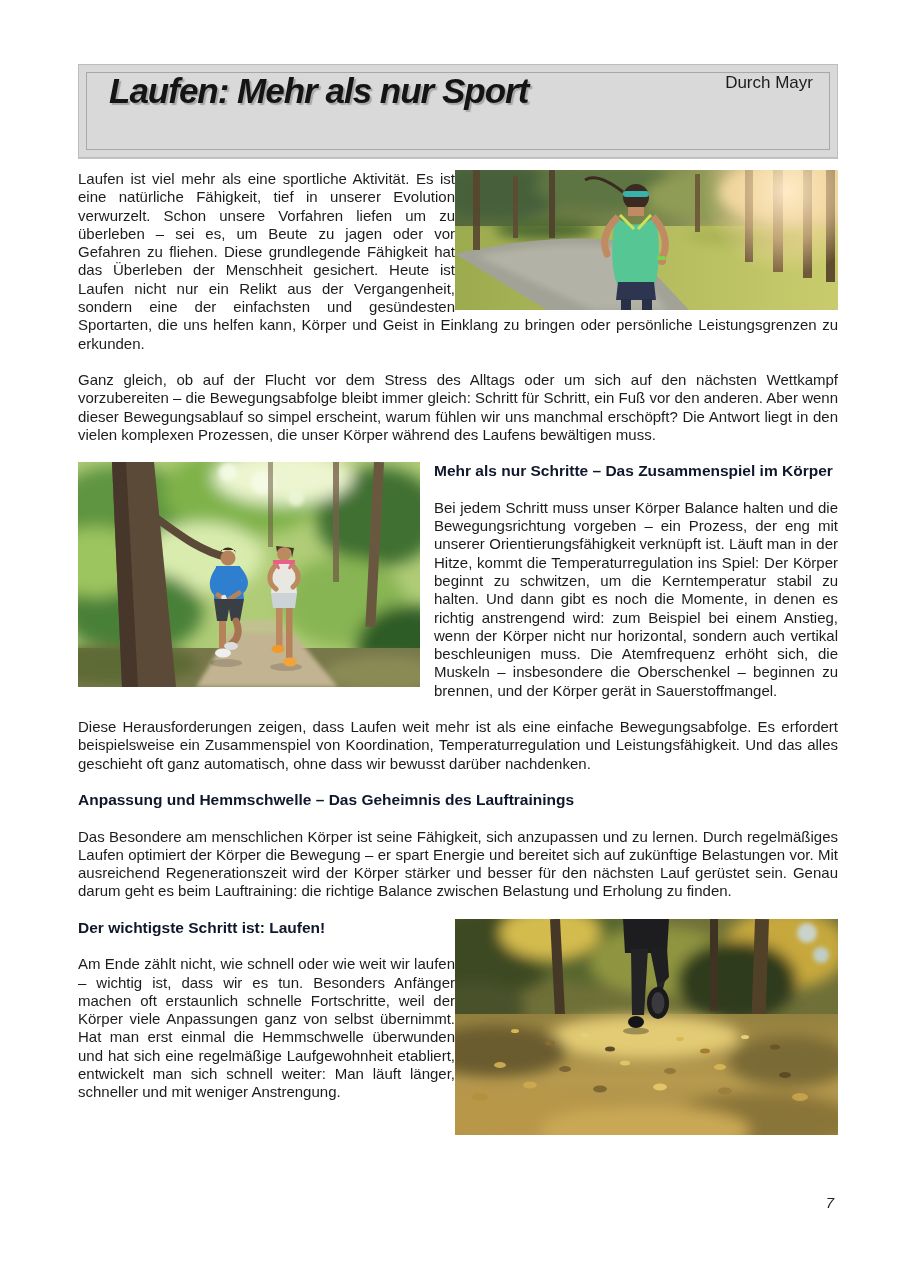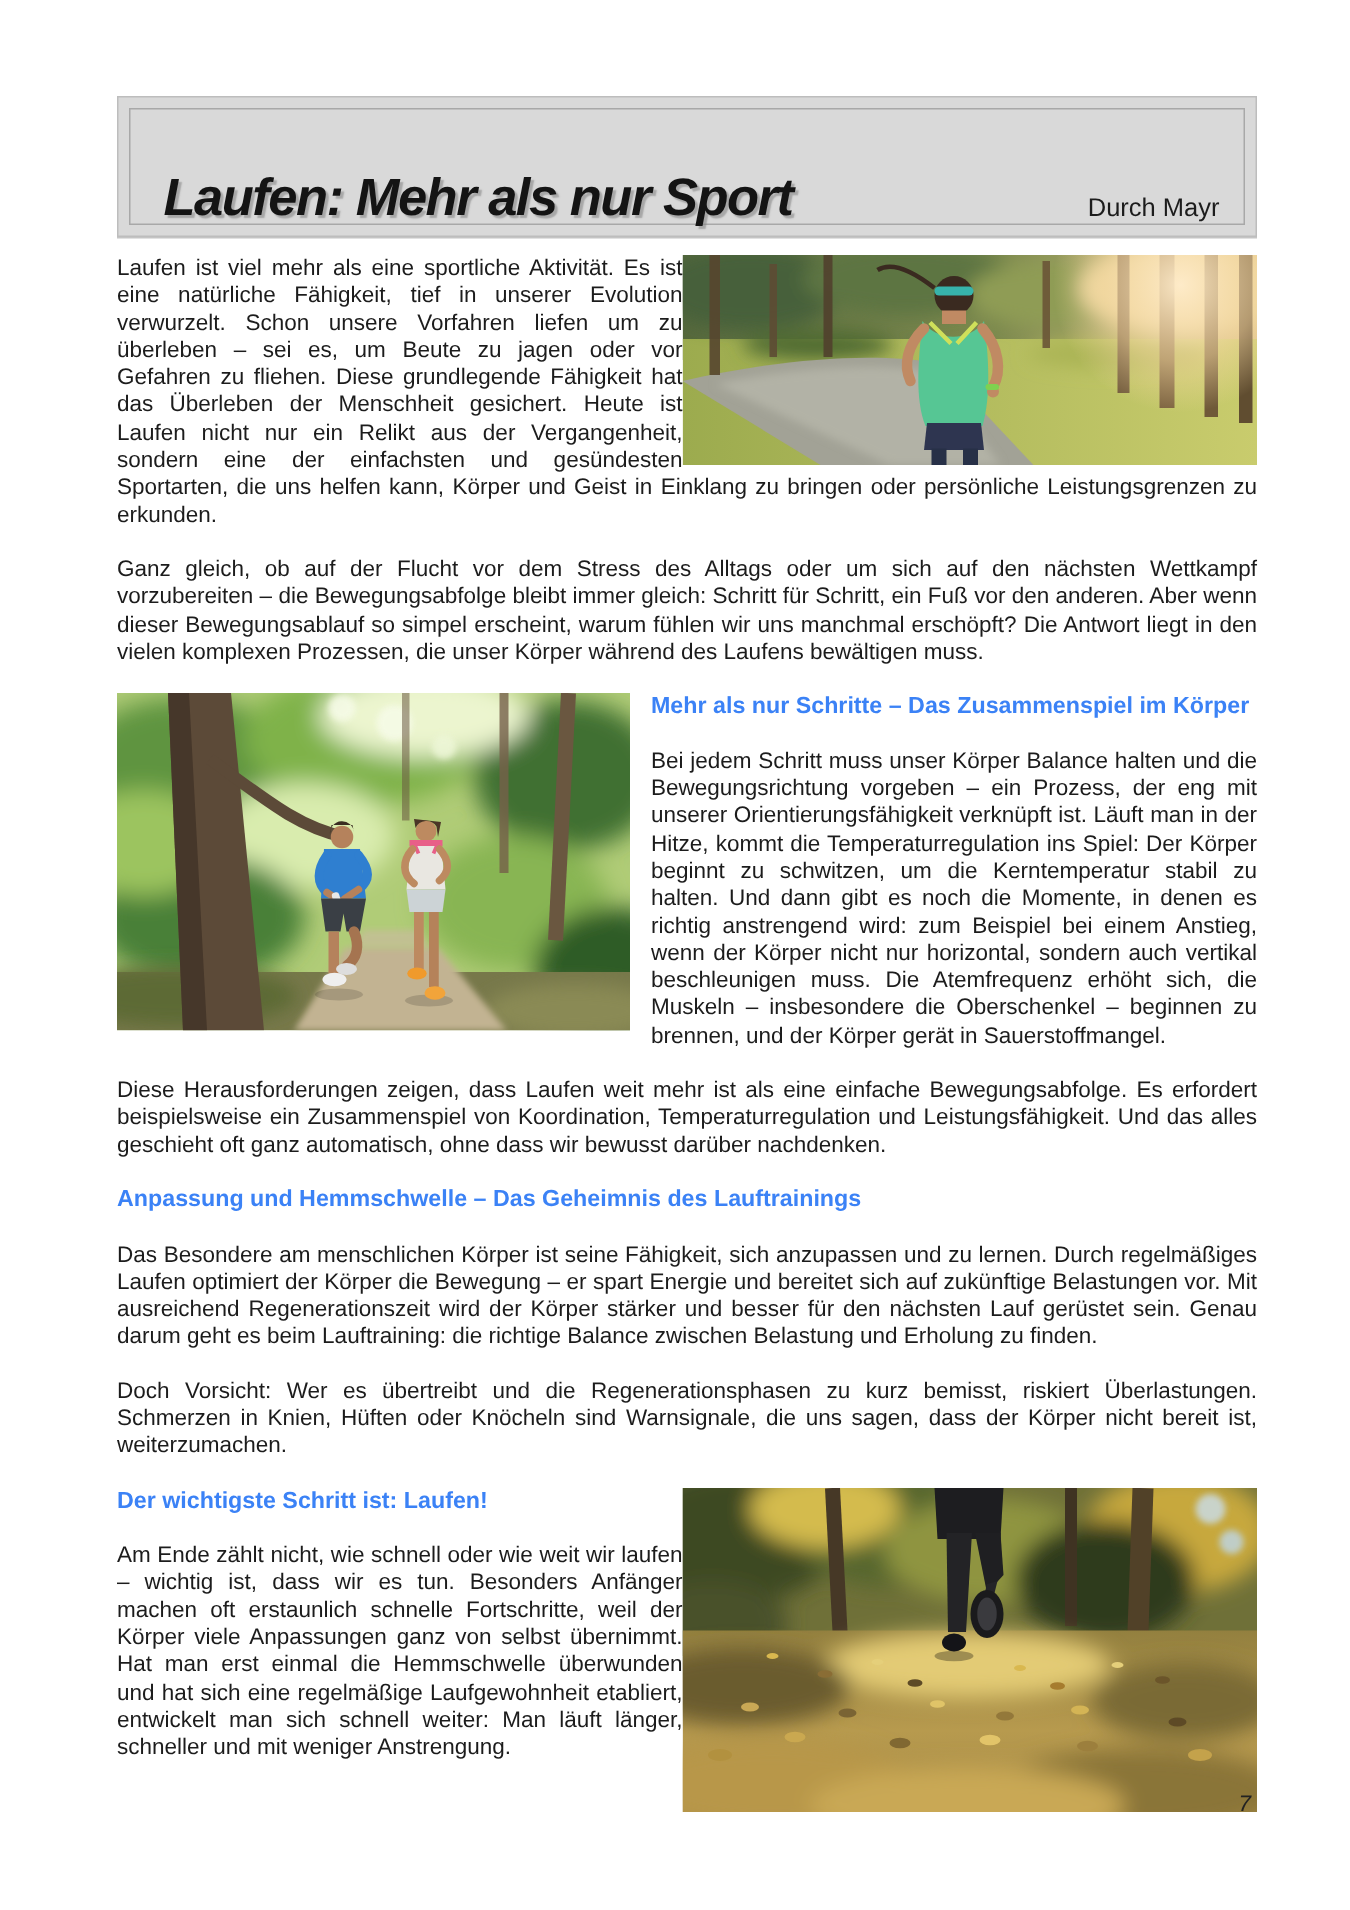--- a/index.html
+++ b/index.html
@@ -4,30 +4,30 @@
 <style>
   html,body{margin:0;padding:0;background:#ffffff;}
   body{width:900px;height:1273px;overflow:hidden;position:relative;
        font-family:"Liberation Sans","DejaVu Sans",sans-serif;color:#1c1c1c;}
   .page{box-sizing:border-box;width:900px;height:1273px;padding:64px 62px 0 78px;position:relative;}
 
   
   .titlebox{background:#d9d9d9;border:1px solid #bdbdbd;box-shadow:0 1px 0 #c4c4c4;
             height:94px;margin-bottom:12px;box-sizing:border-box;padding:7px;}
   .titlebox-inner{border:1px solid #a8a8a8;height:100%;box-sizing:border-box;
-            display:flex;align-items:flex-end;justify-content:space-between;
+            display:flex;align-items:flex-start;justify-content:space-between;
             padding:0 16px 0 22px;}
   .article-title{margin:0;font-size:35px;line-height:1;font-weight:bold;font-style:italic;
             letter-spacing:-1px;color:#141414;text-shadow:2px 2px 1px rgba(125,125,125,.55);
             white-space:nowrap;}
   .article-author{font-size:17px;color:#1c1c1c;white-space:nowrap;}
 
   
   p.body-text{font-size:15px;line-height:1.22;text-align:justify;margin:0 0 18px 0;hyphens:auto;}
-  h2.sect{font-size:15.5px;font-weight:bold;margin:0 0 18px 0;line-height:1.2;color:#3b82f6;}
+  h2.sect{font-size:15.5px;font-weight:bold;margin:0 0 18px 0;line-height:1.2;color:#0f172a;}
   .clearfix::after{content:"";display:block;clear:both;}
 
   
   figure.photo{margin:0;padding:0;overflow:hidden;line-height:0;}
   figure.photo svg{display:block;}
   .photo-intro{float:right;width:383px;height:140px;margin:1px 0 8px 16px;}
   .section-flex{display:flex;gap:14px;margin-bottom:18px;align-items:flex-start;}
   .photo-forest{flex:0 0 342px;width:342px;height:225px;}
   .section-flex .col{flex:1 1 auto;min-width:0;}
   .photo-autumn{float:right;width:383px;height:216px;margin:6px 0 0 16px;}
@@ -198,21 +198,20 @@
     <div class="col">
       <h2 class="sect">Mehr als nur Schritte – Das Zusammenspiel im Körper</h2>
       <p class="body-text" style="margin-bottom:0">Bei jedem Schritt muss unser Körper Balance halten und die Bewegungsrichtung vorgeben – ein Prozess, der eng mit unserer Orientierungsfähigkeit verknüpft ist. Läuft man in der Hitze, kommt die Temperaturregulation ins Spiel: Der Körper beginnt zu schwitzen, um die Kerntemperatur stabil zu halten. Und dann gibt es noch die Momente, in denen es richtig anstrengend wird: zum Beispiel bei einem Anstieg, wenn der Körper nicht nur horizontal, sondern auch vertikal beschleunigen muss. Die Atemfrequenz erhöht sich, die Muskeln – insbesondere die Oberschenkel – beginnen zu brennen, und der Körper gerät in Sauerstoffmangel.</p>
     </div>
   </section>
 
   <p class="body-text">Diese Herausforderungen zeigen, dass Laufen weit mehr ist als eine einfache Bewegungsabfolge. Es erfordert beispielsweise ein Zusammenspiel von Koordination, Temperaturregulation und Leistungsfähigkeit. Und das alles geschieht oft ganz automatisch, ohne dass wir bewusst darüber nachdenken.</p>
 
   <h2 class="sect">Anpassung und Hemmschwelle – Das Geheimnis des Lauftrainings</h2>
   <p class="body-text">Das Besondere am menschlichen Körper ist seine Fähigkeit, sich anzupassen und zu lernen. Durch regelmäßiges Laufen optimiert der Körper die Bewegung – er spart Energie und bereitet sich auf zukünftige Belastungen vor. Mit ausreichend Regenerationszeit wird der Körper stärker und besser für den nächsten Lauf gerüstet sein. Genau darum geht es beim Lauftraining: die richtige Balance zwischen Belastung und Erholung zu finden.</p>
-  <p class="body-text">Doch Vorsicht: Wer es übertreibt und die Regenerationsphasen zu kurz bemisst, riskiert Überlastungen. Schmerzen in Knien, Hüften oder Knöcheln sind Warnsignale, die uns sagen, dass der Körper nicht bereit ist, weiterzumachen.</p>
 
   <section class="clearfix">
     <figure class="photo photo-autumn">
       <svg width="383" height="216" viewBox="0 0 383 216" xmlns="http://www.w3.org/2000/svg">
         <defs>
           <filter id="b7" x="-40%" y="-40%" width="180%" height="180%">
               <feGaussianBlur stdDeviation="7"></feGaussianBlur>
             </filter>
           <filter id="b4" x="-40%" y="-40%" width="180%" height="180%">
               <feGaussianBlur stdDeviation="4"></feGaussianBlur>

